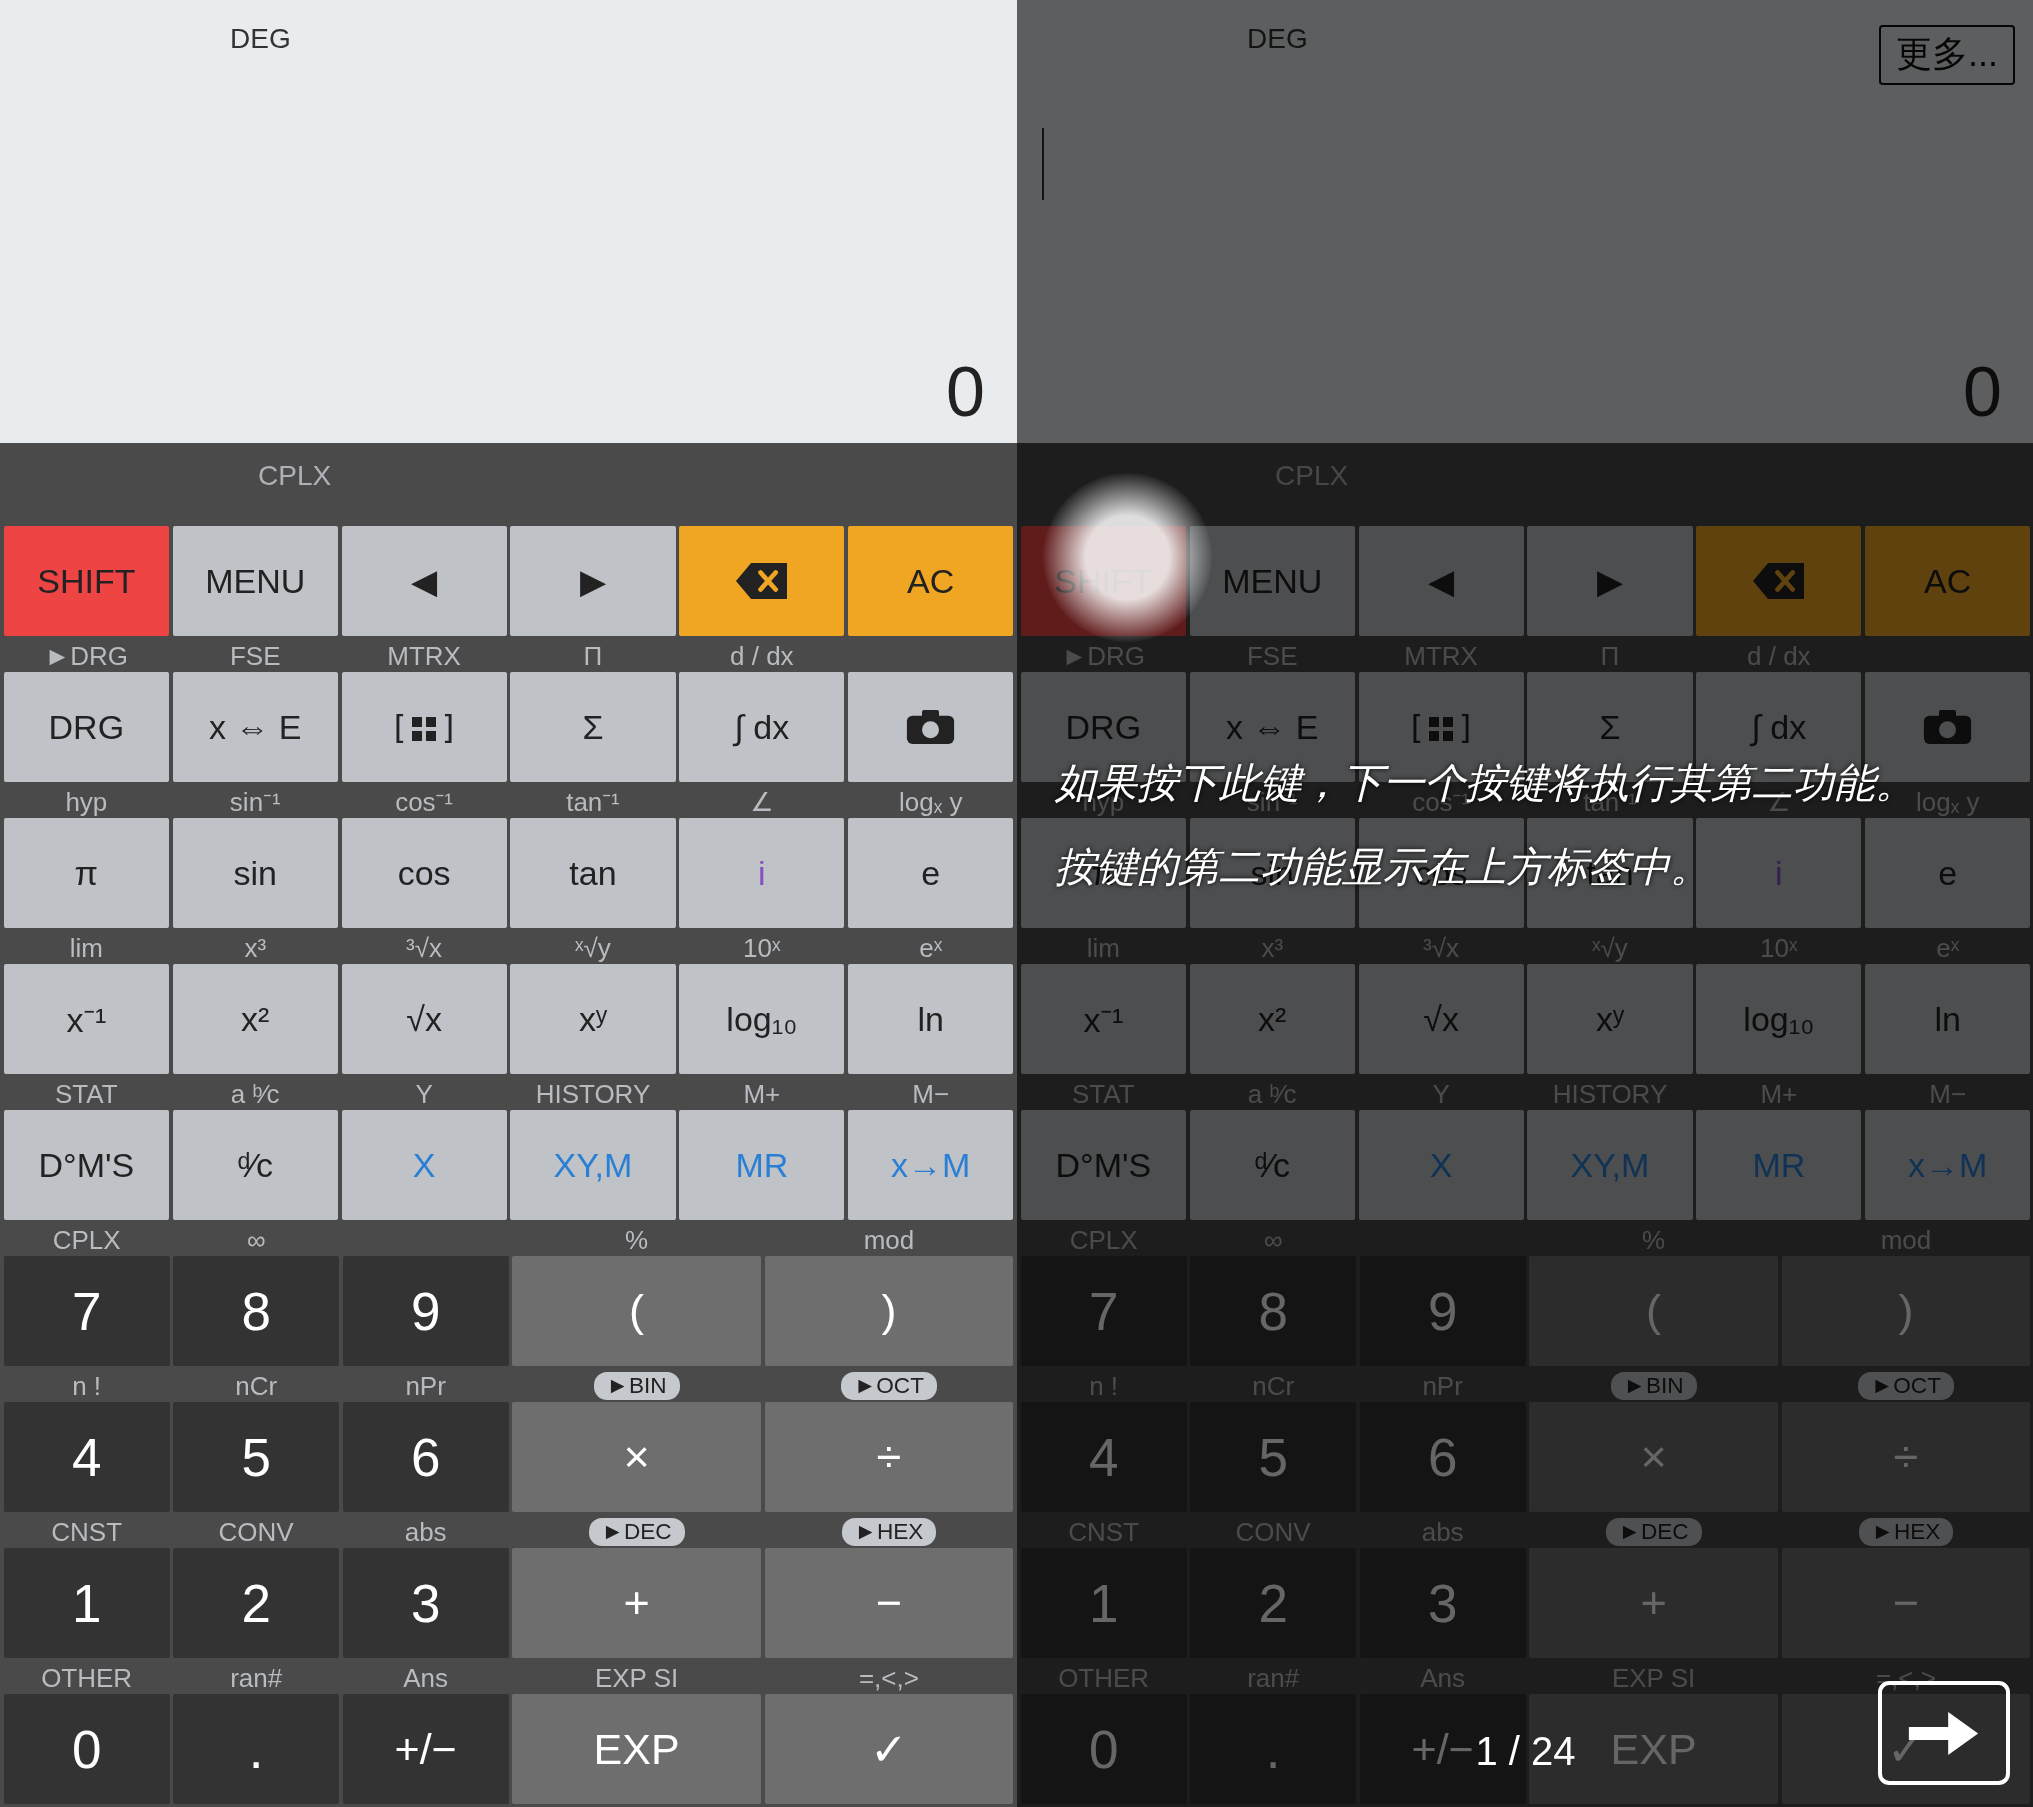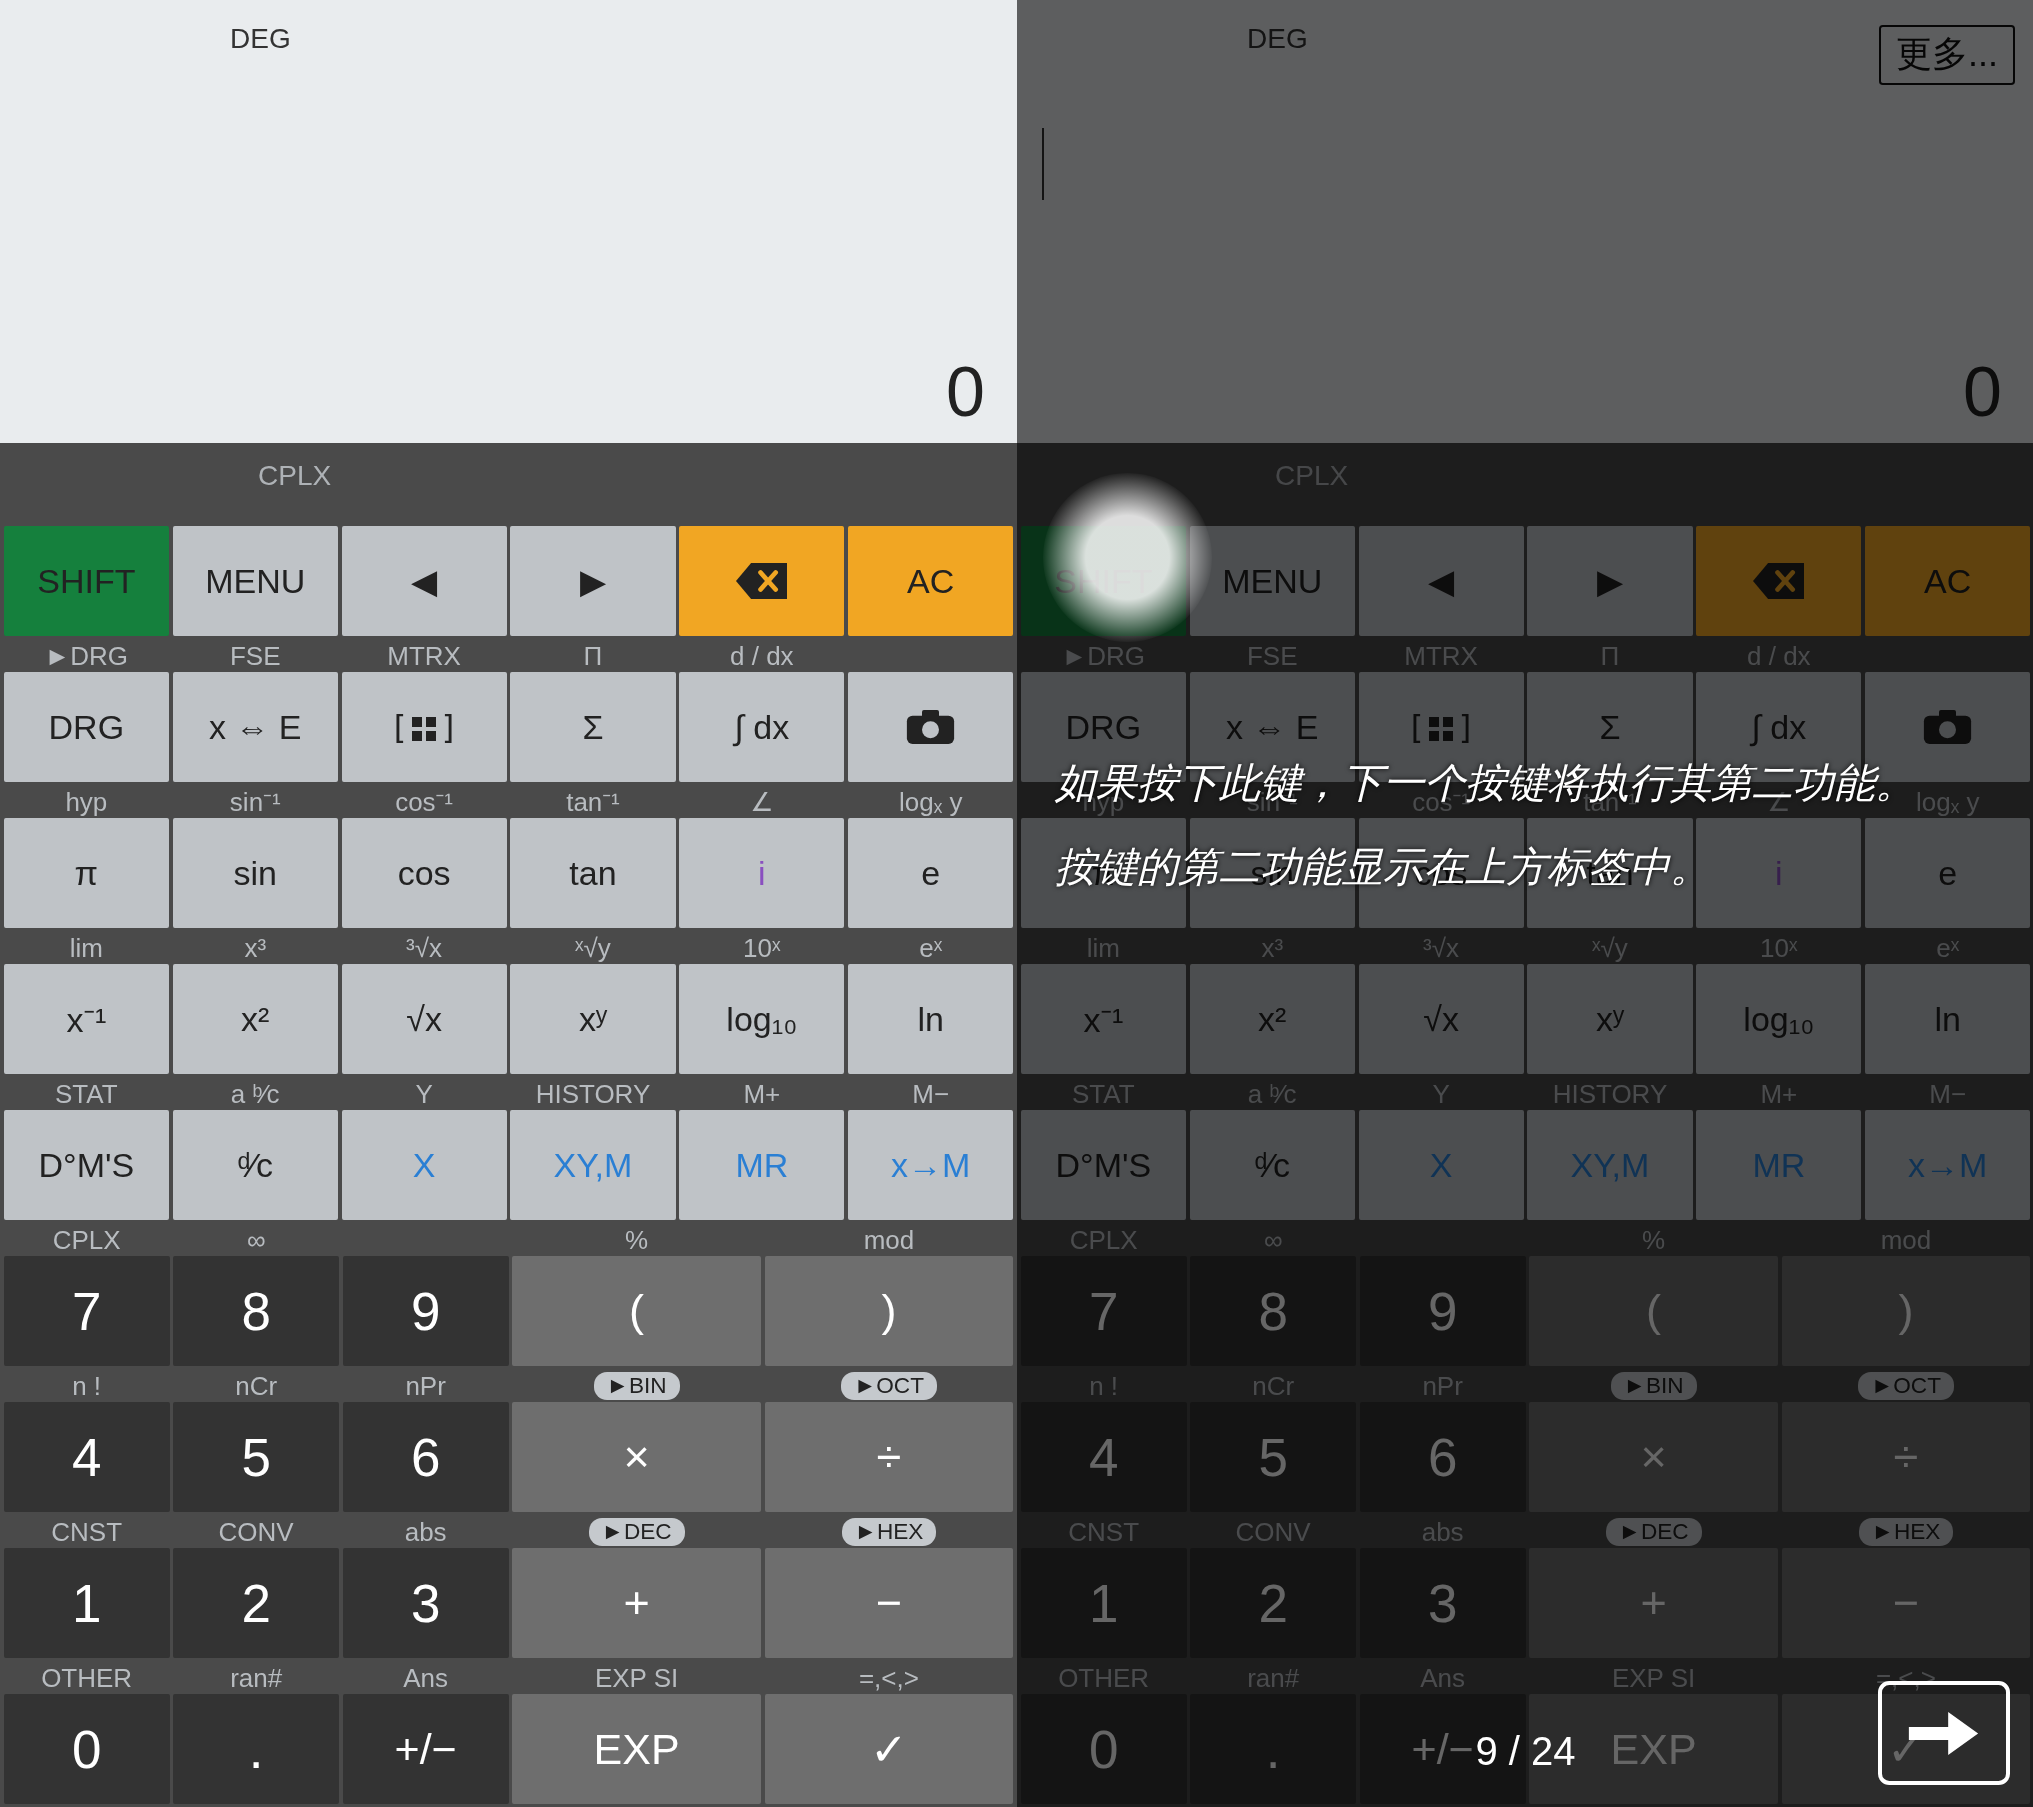--- a/index.html
+++ b/index.html
@@ -10,21 +10,21 @@
   .deg { position:absolute; top:22.6px; left:230px; font-size:28px; color:#333; }
   .zero { position:absolute; bottom:11.3px; right:32px; font-size:70px; color:#222; }
   .cplx { position:absolute; bottom:-49px; left:258px; font-size:28px; color:#aeb2b6; }
   .keypad { background:#4a4a4a; flex:1; padding-top:51px; display:flex; flex-direction:column; }
   .row { display:flex; flex:1; gap:3.8px; padding:0 3.8px 3.8px 3.8px; }
   .cell { flex:1; display:flex; flex-direction:column; }
   .alt { color:#b8bcc0; font-size:26px; text-align:center; height:32px; line-height:32px; white-space:nowrap; display:flex; align-items:center; justify-content:center; gap:1.9px; }
   .alt .pill { background:#c5c9cd; color:#222; border-radius:13px; padding:0 13px; font-size:22.6px; height:28px; line-height:28px; }
   .btn { flex:1; display:flex; align-items:center; justify-content:center; font-size:34px; border-radius:1.9px; }
   .fn { background:#bfc3c7; color:#222; }
-  .shift { background:#15803d; color:#222; font-weight:500; }
+  .shift { background:#ef4444; color:#222; font-weight:500; }
   .orange { background:#f1a623; color:#222; }
   .num { background:#333; color:#fff; font-size:53px; }
   .op { background:#6e6e6e; color:#fff; font-size:45px; }
   .blue { color:#2a7fd4; }
   .purple { color:#8a4fc0; }
   .dim { position:absolute; inset:0; background:rgba(0,0,0,0.60); pointer-events:none; }
   .more { position:absolute; top:24.5px; right:19px; border:2.8px solid #111; color:#111; padding:3.8px 15px; font-size:36px; border-radius:3.8px; }
   .cursor { position:absolute; top:128px; left:24.5px; width:2.8px; height:72px; background:#333; }
   .highlight { position:absolute; top:473px; left:26px; width:169px; height:169px; border-radius:50%; background:radial-gradient(circle, rgba(255,255,255,0.85) 0%, rgba(255,255,255,0.85) 35%, rgba(255,255,255,0) 72%); z-index:5; }
   .tip { position:absolute; top:753px; left:38px; right:38px; color:#fff; font-size:41px; font-style:italic; line-height:1.5; z-index:5; text-shadow:0 0 5.6px #000; }
@@ -543,21 +543,21 @@
           </div>
         </div>
       </div>
       <div class="more">更多...</div>
       <div class="dim"></div>
       <div class="highlight"></div>
       <div class="tip">
         <p>如果按下此键，下一个按键将执行其第二功能。</p>
         <p>按键的第二功能显示在上方标签中。</p>
       </div>
-      <div class="pager">9 / 24</div>
+      <div class="pager">1 / 24</div>
       <div class="next">
         <svg viewBox="0 0 78 58">
           <path d="M2 22 L44 22 L44 6 L76 29 L44 52 L44 36 L2 36 Z" fill="#fff"></path>
         </svg>
       </div>
     </div>
   </div>
 
 
 </body></html>

